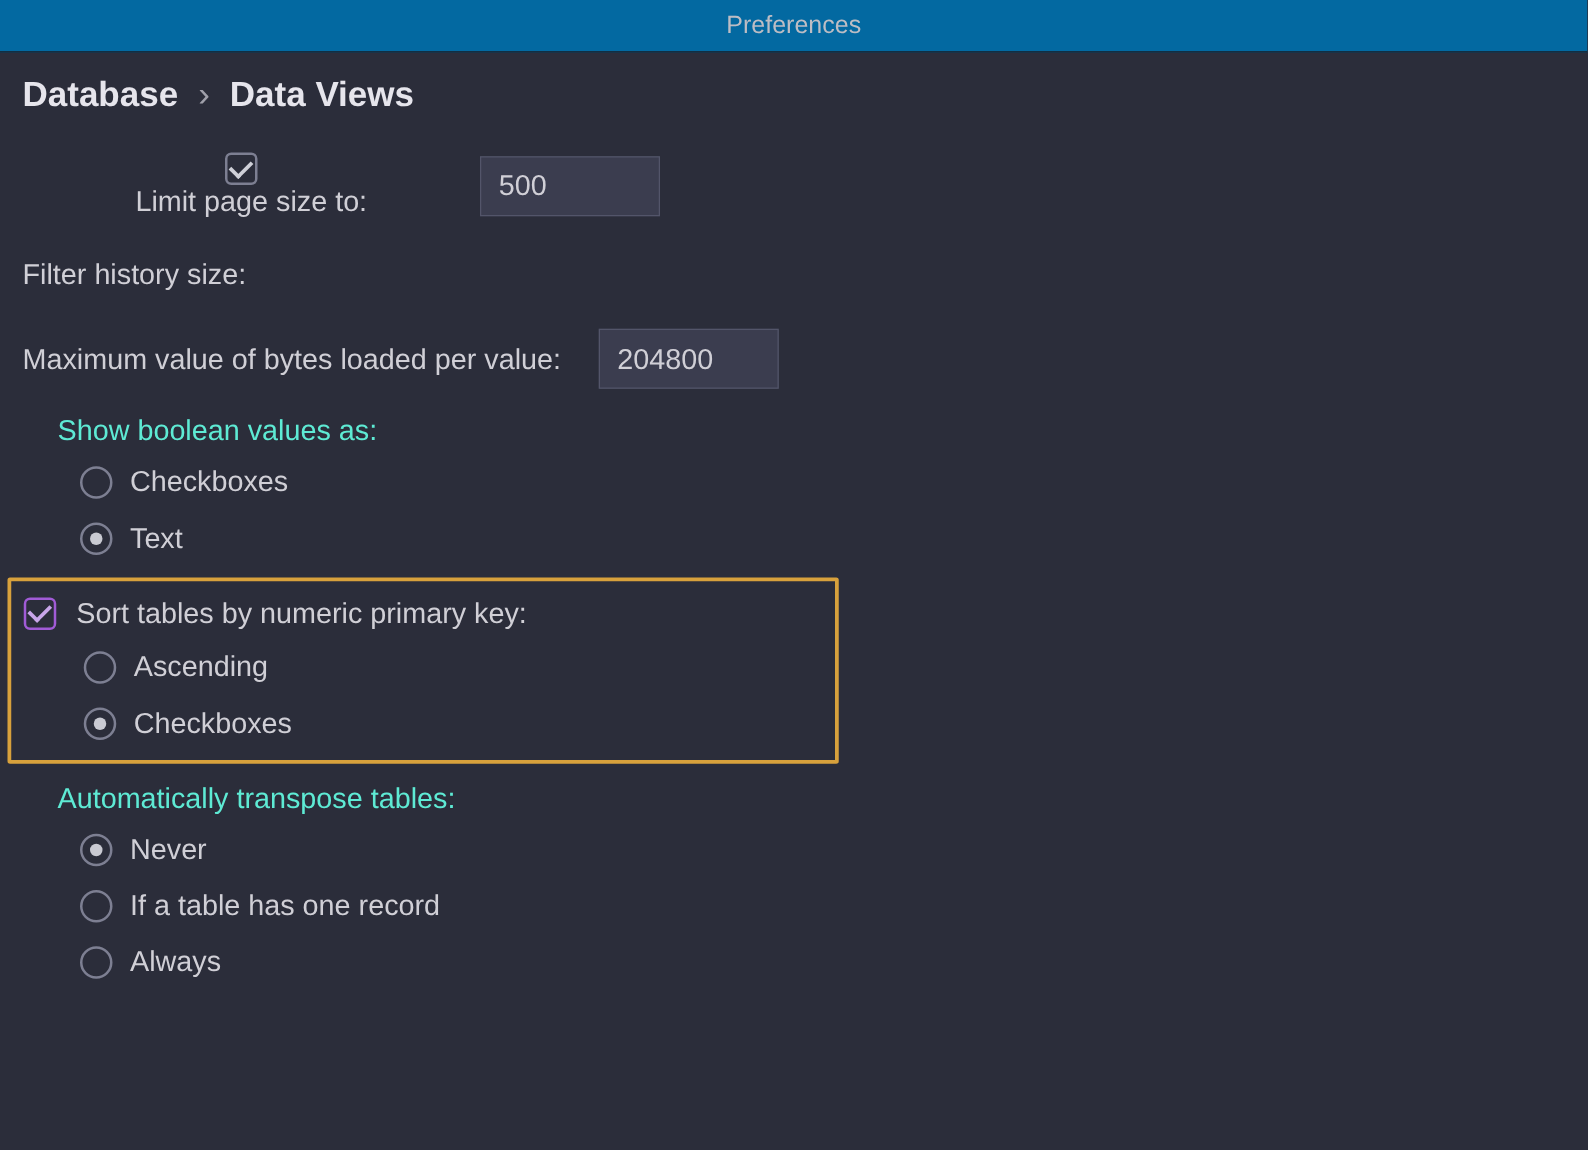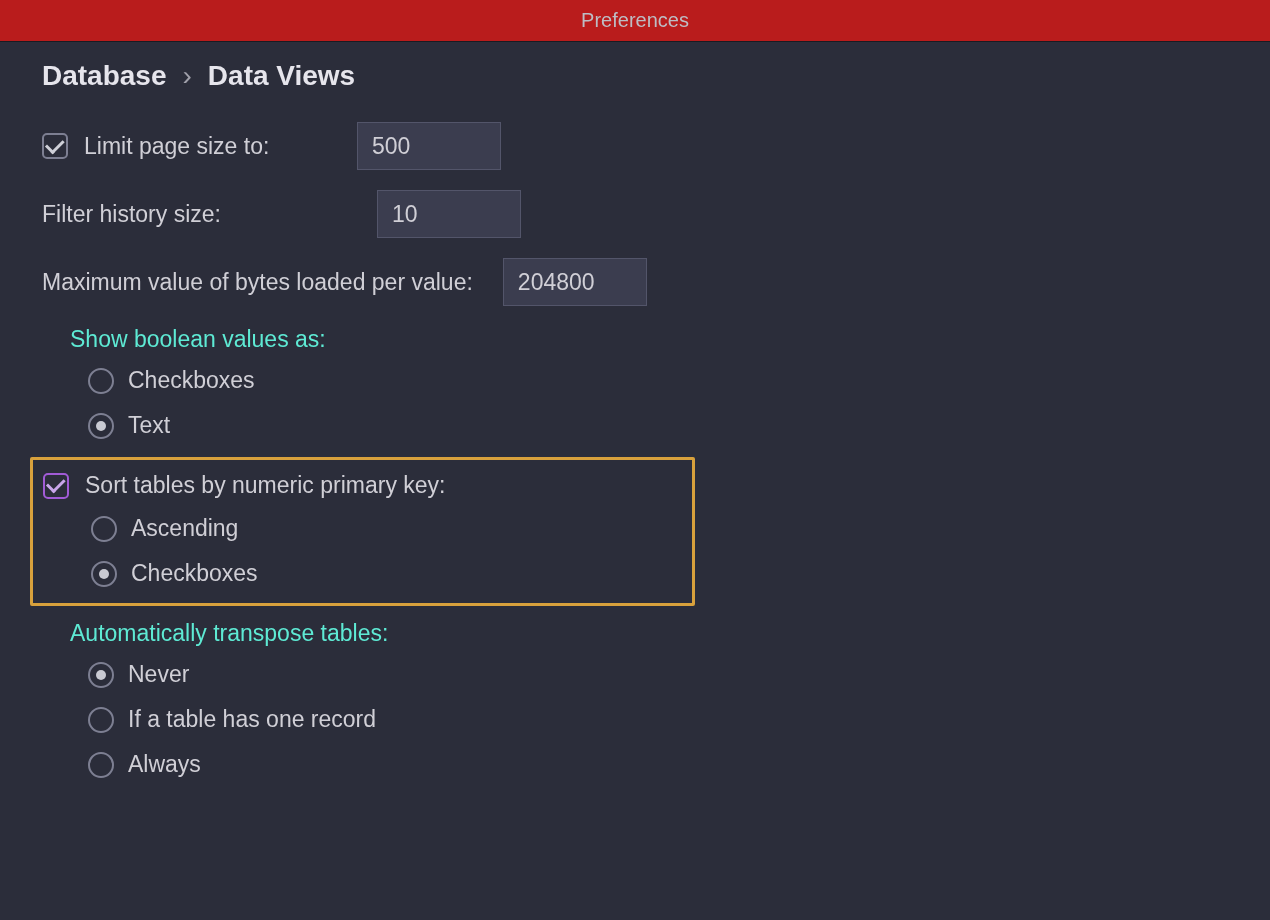--- a/index.html
+++ b/index.html
@@ -8,31 +8,31 @@
     height: 920px;
     background: #2b2d3a;
     color: #d0cfd6;
     font-family: -apple-system, BlinkMacSystemFont, "Segoe UI", Helvetica, Arial, sans-serif;
     font-size: 23px;
     overflow: hidden;
   }
 
   .titlebar {
     height: 42px;
-    background: #b91c1c;
+    background: #0369a1;
     display: flex;
     align-items: center;
     justify-content: center;
     border-bottom: 1px solid #1a1b22;
     color: #bdbdc4;
     font-size: 20px;
   }
 
   .content {
-    padding: 18px 42px;
+    padding: 18px 18px;
   }
 
   .breadcrumb {
     display: flex;
     align-items: center;
     gap: 16px;
     font-size: 28px;
     font-weight: 700;
     color: #e6e5ec;
     margin-bottom: 30px;
@@ -92,21 +92,22 @@
     padding: 0 14px;
     font-family: inherit;
   }
 
   .field-row .label-slot {
     width: 335px;
     display: flex;
     align-items: center;
   }
   .field-row .label-slot.with-check {
-    width: 315px;
+    width: 366px;
+    flex-direction: column;
   }
 
   .bytes-row .label {
     margin-right: 30px;
   }
 
   .group-label {
     color: #5eead4;
     margin-bottom: 14px;
     margin-top: 6px;
@@ -180,21 +181,20 @@
       <span class="label">Limit page size to:</span>
     </div>
     <input class="num-input" value="500" style="">
   </div>
 
 
   <div class="row field-row">
     <div class="label-slot">
       <span class="label">Filter history size:</span>
     </div>
-    <input class="num-input" value="10" style="">
   </div>
 
   <div class="row bytes-row">
     <span class="label">Maximum value of bytes loaded per value:</span>
     <input class="num-input" value="204800" style="">
   </div>
 
   <div class="group-label">Show boolean values as:</div>
   <div class="radio-list">
     <div class="radio-row">

